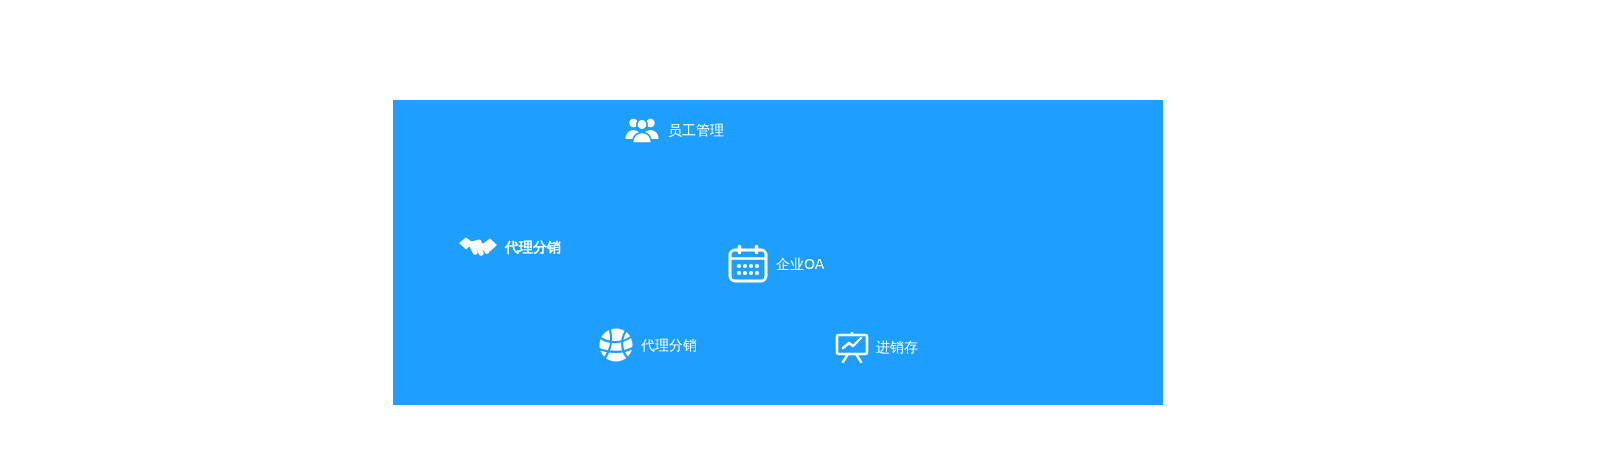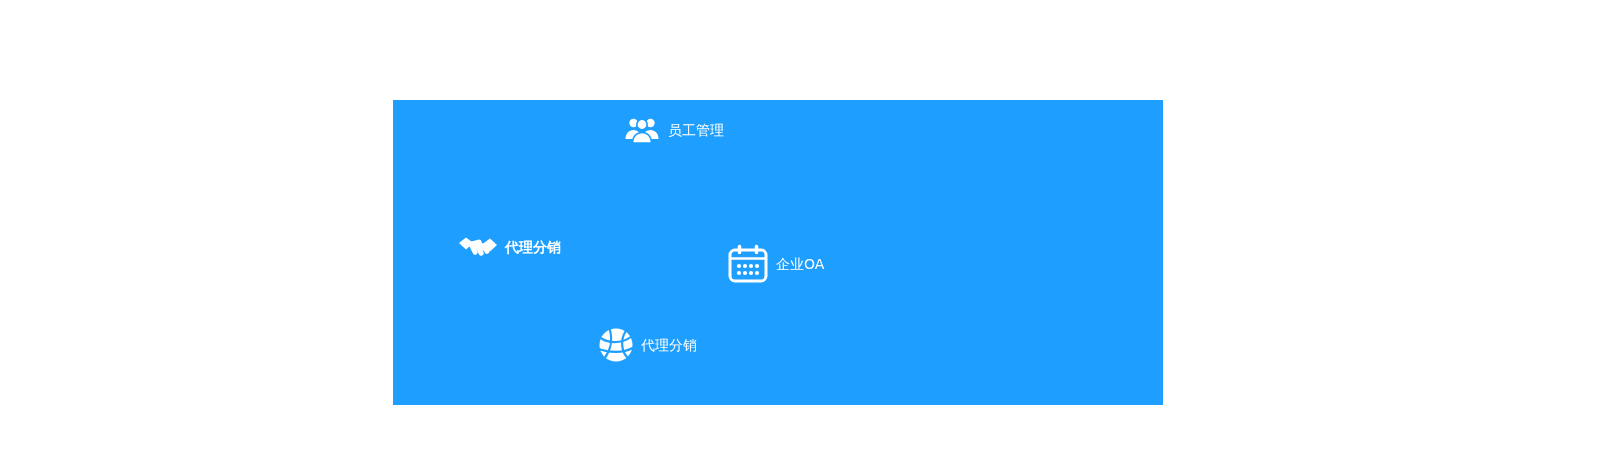--- a/index.html
+++ b/index.html
@@ -123,14 +123,28 @@
           <path d="M3.5 11.5 C 12 17, 25 16, 33.5 9.5"></path>
           <path d="M12 2.8 C 14.5 12, 13 23, 6.5 31.5"></path>
           <path d="M27.5 4.5 C 22.5 12.5, 23 24, 29.5 30.5"></path>
           <path d="M2.2 22.5 C 11 25.5, 25 26.5, 34.5 21"></path>
         </g>
       </svg>
     </span>
     <span class="label">代理分销</span>
   </div>
 
+  <div class="feature pos-6">
+    <span class="icon-wrap">
+      <svg width="34" height="32" viewBox="0 0 34 32" aria-hidden="true">
+        <path d="M17 1v3" stroke="#fff" stroke-width="2.4"></path>
+        <rect x="2" y="4" width="30" height="19" rx="2" fill="none" stroke="#fff" stroke-width="2.6"></rect>
+        <path d="M8 17 l6-5 4 3 8-8" stroke="#fff" stroke-width="2.4" fill="none" stroke-linecap="round" stroke-linejoin="round"></path>
+        <g stroke="#fff" stroke-width="2.4" stroke-linecap="round">
+          <path d="M13 23 l-5 8"></path>
+          <path d="M21 23 l5 8"></path>
+        </g>
+      </svg>
+    </span>
+    <span class="label">进销存</span>
+  </div>
 
 </div>
 
 </body></html>

